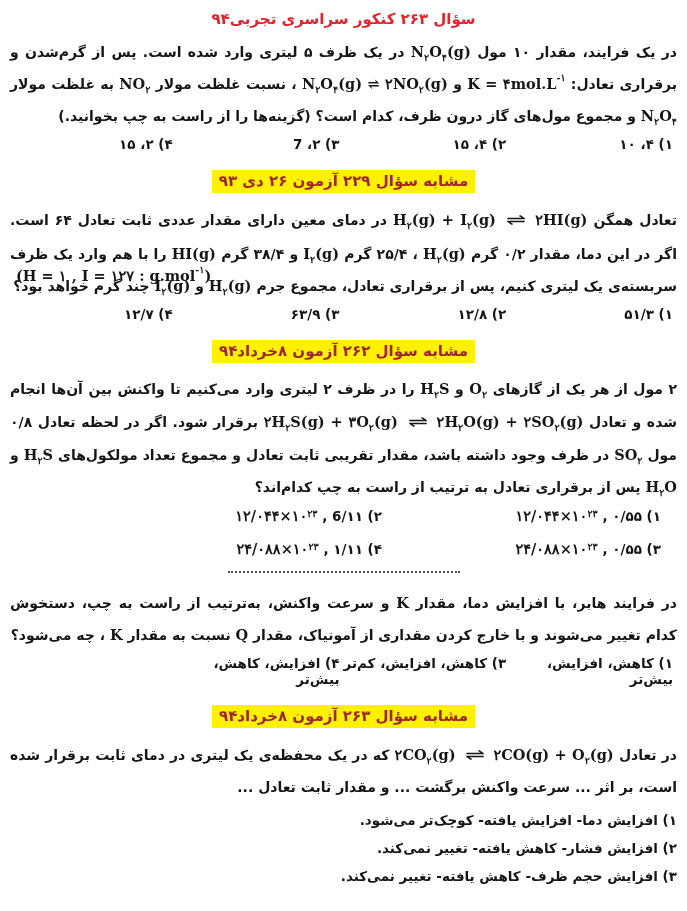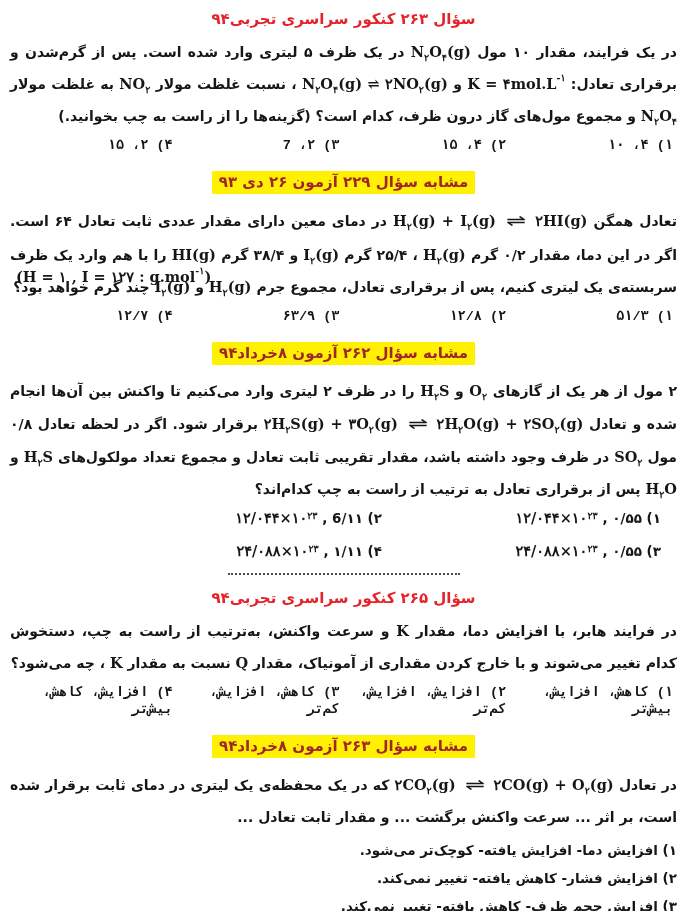--- a/index.html
+++ b/index.html
@@ -13,21 +13,21 @@
   .hdr-hl-wrap{margin:4px 0 10px;text-align:center;}
   .hl{display:inline-block;background:#fff101;color:#a1262c;font-size:15px;padding:2px 7px 3px;}
   .qbody{font-size:14px;line-height:2.14;text-align:justify;margin:0 0 4px;position:relative;}
   .chem{direction:ltr;unicode-bidi:isolate;font-family:"DejaVu Serif","Liberation Serif",serif;
         white-space:nowrap;font-weight:700;font-size:14.5px;}
   .chem sub{font-size:66%;vertical-align:-18%;}
   .chem sup{font-size:66%;vertical-align:38%;}
   .eqarrow{display:inline-block;transform:scaleX(1.5);font-weight:400;padding:0 7px;font-size:16px;}
   .opts{font-size:13.5px;margin:2px 0 18px;}
   .opts4{display:grid;grid-template-columns:repeat(4,1fr);}
-  .opts4 .opt{text-align:right;padding-right:4px;font-family:Liberation Mono, monospace;}
+  .opts4 .opt{text-align:right;padding-right:4px;}
   .opts2{display:grid;grid-template-columns:255px 255px;column-gap:24px;row-gap:16px;
          justify-content:start;padding-right:16px;margin-bottom:14px;}
   .opts2 .opt{text-align:right;}
   .opt-lines{font-size:13.5px;margin:4px 0 2px;}
   .opt-lines .opt-line{line-height:2;margin:1px 0;text-align:right;}
   .note{position:absolute;left:6px;bottom:11px;}
   .dots{width:232px;margin:12px auto 14px;border-top:2px dotted #4a4a4a;height:0;}
   section{margin:0;}
 </style>
 </head>
@@ -71,25 +71,23 @@
       <div class="opt"><span>۱) ۰/۵۵ ,</span> <span class="chem" dir="ltr">۱۲/۰۴۴×۱۰<sup>۲۳</sup></span> </div>
       <div class="opt"><span>۲) 6/۱۱ ,</span> <span class="chem" dir="ltr">۱۲/۰۴۴×۱۰<sup>۲۳</sup></span> </div>
       <div class="opt"><span>۳) ۰/۵۵ ,</span> <span class="chem" dir="ltr">۲۴/۰۸۸×۱۰<sup>۲۳</sup></span> </div>
       <div class="opt"><span>۴) ۱/۱۱ ,</span> <span class="chem" dir="ltr">۲۴/۰۸۸×۱۰<sup>۲۳</sup></span> </div>
     </div>
   </section>
 
   <div class="dots"></div>
 
   <section>
-    <div class="hdr-red">سؤال ۲۶۵ کنکور سراسری تجربی۹۴</div>
     <p class="qbody"><span>در فرایند هابر، با افزایش دما، مقدار</span> <span class="chem" dir="ltr">K</span> <span>و سرعت واکنش، به‌ترتیب از راست به چپ، دستخوش کدام تغییر می‌شوند و با خارج کردن مقداری از آمونیاک، مقدار</span> <span class="chem" dir="ltr">Q</span> <span>نسبت به مقدار</span> <span class="chem" dir="ltr">K</span> <span>، چه می‌شود؟</span> </p>
     <div class="opts opts4">
       <div class="opt"><span>۱) کاهش، افزایش، بیش‌تر</span> </div>
-      <div class="opt"><span>۲) افزایش، افزایش، کم‌تر</span> </div>
       <div class="opt"><span>۳) کاهش، افزایش، کم‌تر</span> </div>
       <div class="opt"><span>۴) افزایش، کاهش، بیش‌تر</span> </div>
     </div>
   </section>
 
   <section>
     <div class="hdr-hl-wrap">
       <span class="hl">مشابه سؤال ۲۶۳ آزمون ۸خرداد۹۴</span>
     </div>
     <p class="qbody"><span>در تعادل</span> <span class="chem" dir="ltr">۲CO(g) + O<sub>۲</sub>(g)</span> <span class="eqarrow">⇌</span> <span class="chem" dir="ltr">۲CO<sub>۲</sub>(g)</span> <span>که در یک محفظه‌ی یک لیتری در دمای ثابت برقرار شده است، بر اثر ... سرعت واکنش برگشت ... و مقدار ثابت تعادل ...</span> </p>

